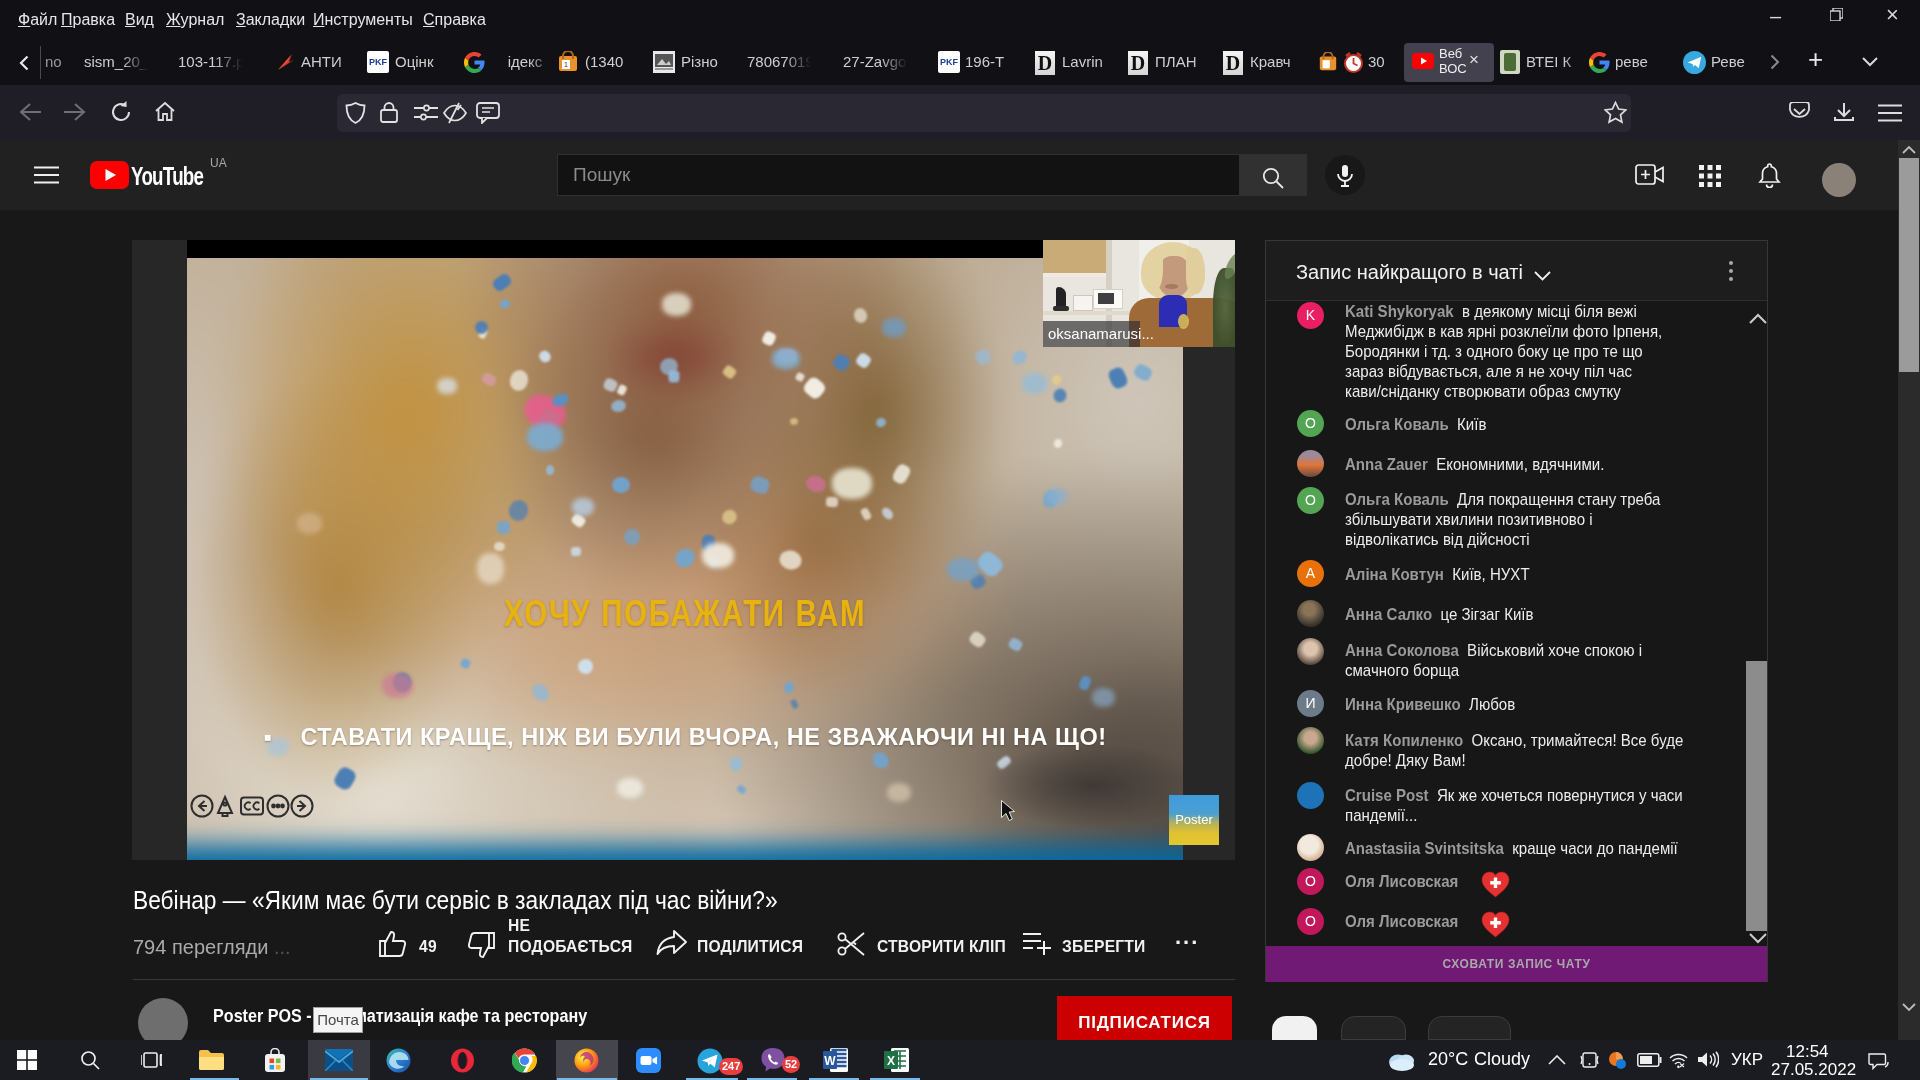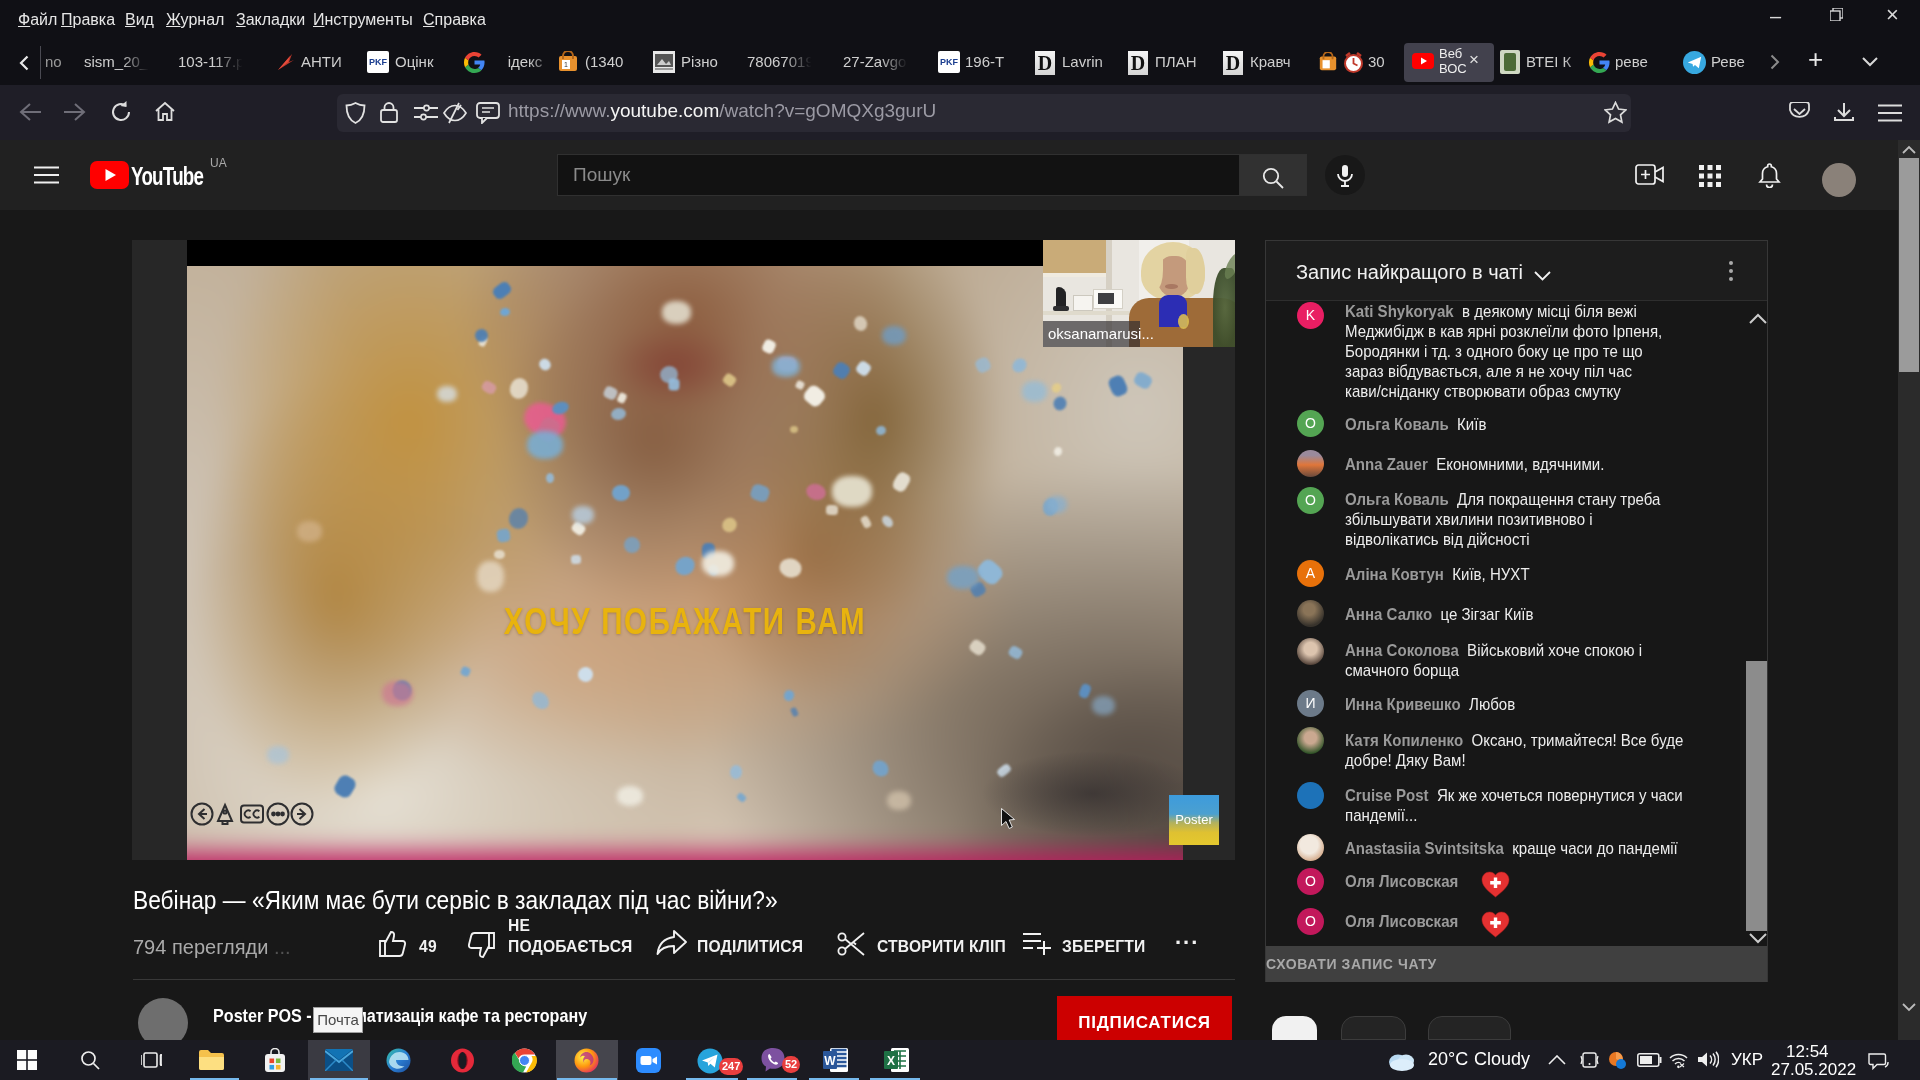--- a/index.html
+++ b/index.html
@@ -160,21 +160,20 @@
       </svg>
   <svg class="abs" style="left:442px;top:16px;" width="26" height="24" viewBox="0 0 26 24">
         <path d="M2 12 C5 7 9 4.5 13 4.5 C17 4.5 21 7 24 12 C21 17 17 19.5 13 19.5 C9 19.5 5 17 2 12 Z" stroke="#e2e2e2" stroke-width="1.7" fill="none"></path>
         <path d="M17 2 L7 22 M15.5 9 L19 4" stroke="#e2e2e2" stroke-width="1.7"></path>
       </svg>
   <svg class="abs" style="left:476px;top:17px;" width="24" height="22" viewBox="0 0 24 22">
         <rect x="1" y="1" width="22" height="15" rx="3" stroke="#e2e2e2" stroke-width="1.8" fill="none"></rect>
         <path d="M6 16 L6 21 L11 16" stroke="#e2e2e2" stroke-width="1.8" fill="#1f1e27"></path>
         <path d="M6 6 H18 M6 10 H14" stroke="#e2e2e2" stroke-width="1.6"></path>
       </svg>
-  <span class="abs" style="left:508px;top:15px;font-size:19px;color:#9b9aa4;">https://www.<span style="color:#f5f5f5;">youtube.com</span>/watch?v=gOMQXg3gurU</span>
   <svg class="abs" style="left:1604px;top:16px;" width="23" height="23" viewBox="0 0 23 23">
         <path d="M11.5 1.5 L14.6 8 L21.8 8.9 L16.5 13.8 L17.9 21 L11.5 17.4 L5.1 21 L6.5 13.8 L1.2 8.9 L8.4 8 Z" stroke="#dcdcdc" stroke-width="1.7" fill="none"></path>
       </svg>
   <svg class="abs" style="left:1788px;top:17px;" width="23" height="21" viewBox="0 0 23 21">
         <path d="M2 3 a3 3 0 0 1 3-3 h13 a3 3 0 0 1 3 3 v5 a10 10 0 0 1 -19 0 Z" stroke="#dcdcdc" stroke-width="1.8" fill="none"></path>
         <path d="M6 7 l5.5 5 L17 7" stroke="#dcdcdc" stroke-width="1.8" fill="none"></path>
       </svg>
   <svg class="abs" style="left:1833px;top:17px;" width="22" height="21" viewBox="0 0 22 21">
         <path d="M11 1 V13 M5 8 L11 14 L17 8" stroke="#dcdcdc" stroke-width="2" fill="none"></path>
         <path d="M2 15 v3 h18 v-3" stroke="#dcdcdc" stroke-width="2" fill="none"></path>
@@ -228,21 +227,21 @@
   <svg class="abs" style="left:1758px;top:23px;" width="23" height="25" viewBox="0 0 23 25">
         <path d="M11.5 1 a1.8 1.8 0 0 1 1.8 1.8 v1 a7 7 0 0 1 5.2 6.8 v5.4 l2.5 3 H2 l2.5 -3 V10.6 a7 7 0 0 1 5.2-6.8 v-1 A1.8 1.8 0 0 1 11.5 1 Z" stroke="#f1f1f1" stroke-width="1.7" fill="none"></path>
         <path d="M8.5 21.5 a3 3 0 0 0 6 0" stroke="#f1f1f1" stroke-width="1.7" fill="none"></path>
       </svg>
   <div class="abs" style="left:1822px;top:23px;width:34px;height:34px;border-radius:50%;background:#8a8179;"></div>
 </div>
 
 <div class="abs" id="player" style="left:132px;top:240px;width:1103px;height:620px;background:#272727;overflow:hidden;">
   <div class="abs" style="left:55px;top:0;width:996px;height:620px;background:#000;"></div>
 
-  <div class="abs" id="slide" style="left:55px;top:26px;width:996px;height:700px;overflow:hidden;background:#be185d;">
+  <div class="abs" id="slide" style="left:55px;top:18px;width:996px;height:700px;overflow:hidden;background:#0369a1;">
     <div class="abs" id="slidebg" style="left:-30px;top:-30px;width:1056px;height:617px;filter:blur(13px);
       background:
       radial-gradient(70px 40px at 49% 21%, rgba(128,58,48,.85), rgba(128,58,48,0)),
       radial-gradient(230px 200px at 50% 13%, rgba(140,92,62,.95), rgba(140,92,62,0)),
       radial-gradient(160px 170px at 47% 33%, rgba(120,80,52,.8), rgba(120,80,52,0)),
       radial-gradient(200px 260px at 24% 30%, rgba(194,145,60,.95), rgba(194,145,60,0)),
       radial-gradient(150px 220px at 17% 58%, rgba(168,122,52,.85), rgba(168,122,52,0)),
       radial-gradient(130px 200px at 68% 30%, rgba(122,90,44,.85), rgba(122,90,44,0)),
       radial-gradient(120px 150px at 62% 52%, rgba(150,104,62,.8), rgba(150,104,62,0)),
       radial-gradient(300px 170px at 53% 58%, rgba(199,155,117,.95), rgba(199,155,117,0)),
@@ -337,20 +336,21 @@
       <i class="abs" style="left:110px;top:255px;width:25px;height:21px;background:#d4b48c;border-radius:45%;opacity:0.7;filter:blur(2.5px);"></i>
       <i class="abs" style="left:475px;top:35px;width:29px;height:23px;background:#e6e2d2;border-radius:45%;opacity:0.85;filter:blur(2.5px);"></i>
       <i class="abs" style="left:695px;top:60px;width:24px;height:19px;background:#6f9cc4;border-radius:45%;opacity:0.8;filter:blur(2.5px);"></i>
       <i class="abs" style="left:385px;top:240px;width:22px;height:18px;background:#b8d0e4;border-radius:45%;opacity:0.8;filter:blur(2.5px);"></i>
       <i class="abs" style="left:250px;top:120px;width:20px;height:16px;background:#d8e4ee;border-radius:45%;opacity:0.75;filter:blur(2.5px);"></i>
       <i class="abs" style="left:860px;top:230px;width:20px;height:17px;background:#88b0d0;border-radius:45%;opacity:0.75;filter:blur(2.5px);"></i>
       <i class="abs" style="left:700px;top:525px;width:24px;height:19px;background:#d8c8b0;border-radius:45%;opacity:0.7;filter:blur(2.5px);"></i>
       <i class="abs" style="left:80px;top:480px;width:22px;height:18px;background:#a8c4da;border-radius:45%;opacity:0.7;filter:blur(2.5px);"></i>
     </div>
     <div class="abs" style="left:0;top:338px;width:996px;text-align:center;color:#e8b30e;font-weight:bold;font-size:36px;letter-spacing:2px;line-height:36px;transform:scaleX(.82);text-shadow:0 1px 3px rgba(80,50,0,.3);">ХОЧУ ПОБАЖАТИ ВАМ</div>
+    <div class="abs sbl" style="top:466px;">▪&nbsp;&nbsp;&nbsp; СТАВАТИ КРАЩЕ, НІЖ ВИ БУЛИ ВЧОРА, НЕ ЗВАЖАЮЧИ НІ НА ЩО!</div>
 
     <svg class="abs" style="left:2px;top:533px;" width="125" height="30" viewBox="0 0 125 30">
       <g stroke="#2e2e30" stroke-width="2" fill="none">
         <circle cx="13" cy="15" r="10.5"></circle>
             <path d="M15.5 10 L10 15 L15.5 20 M10 15 H18"></path>
         <path d="M36 6 L43 22 H29 Z M33.5 22 v3 h5 v-3"></path>
             <circle cx="36" cy="13" r="1.6"></circle>
         <rect x="52" y="6.5" width="22" height="17" rx="3"></rect>
             <path d="M61.6 12.2 A3.6 3.6 0 1 0 61.6 17.8 M70.4 12.2 A3.6 3.6 0 1 0 70.4 17.8" stroke-width="1.8"></path>
         <circle cx="89" cy="15" r="10.5"></circle>
@@ -495,21 +495,21 @@
         </svg>
   </div>
   <svg class="abs" style="left:483px;top:72px;" width="18" height="11" viewBox="0 0 18 11">
         <path d="M1 10 L9 2 L17 10" stroke="#ccc" stroke-width="2" fill="none"></path>
       </svg>
   <div class="abs" style="left:480px;top:420px;width:21px;height:270px;background:#8c8c8c;"></div>
   <svg class="abs" style="left:483px;top:692px;" width="18" height="11" viewBox="0 0 18 11">
         <path d="M1 1 L9 9 L17 1" stroke="#ccc" stroke-width="2" fill="none"></path>
       </svg>
   <div class="abs" style="left:30px;top:705px;width:445px;height:1px;background:#2e2e2e;"></div>
-  <div class="abs" style="left:0;top:705px;width:501px;height:36px;background:#404040;color:#a8a8a8;font-size:14px;font-weight:bold;letter-spacing:.6px;text-align:left;line-height:36px;">СХОВАТИ ЗАПИС ЧАТУ</div>
+  <div class="abs" style="left:0;top:705px;width:501px;height:36px;background:#701a75;color:#a8a8a8;font-size:12px;font-weight:bold;letter-spacing:.6px;text-align:center;line-height:36px;">СХОВАТИ ЗАПИС ЧАТУ</div>
 </div>
 
 <div class="abs" id="pagescroll" style="left:0;top:0;width:1920px;height:1080px;">
   <div class="abs" style="left:1898px;top:140px;width:22px;height:900px;background:#2b2b2b;"></div>
   <svg class="abs" style="left:1902px;top:145px;" width="14" height="9" viewBox="0 0 14 9">
         <path d="M1 8 L7 2 L13 8" stroke="#bbb" stroke-width="1.8" fill="none"></path>
       </svg>
   <div class="abs" style="left:1899px;top:158px;width:20px;height:214px;background:#9b9b9b;"></div>
   <svg class="abs" style="left:1902px;top:1003px;" width="14" height="9" viewBox="0 0 14 9">
         <path d="M1 1 L7 7 L13 1" stroke="#bbb" stroke-width="1.8" fill="none"></path>

